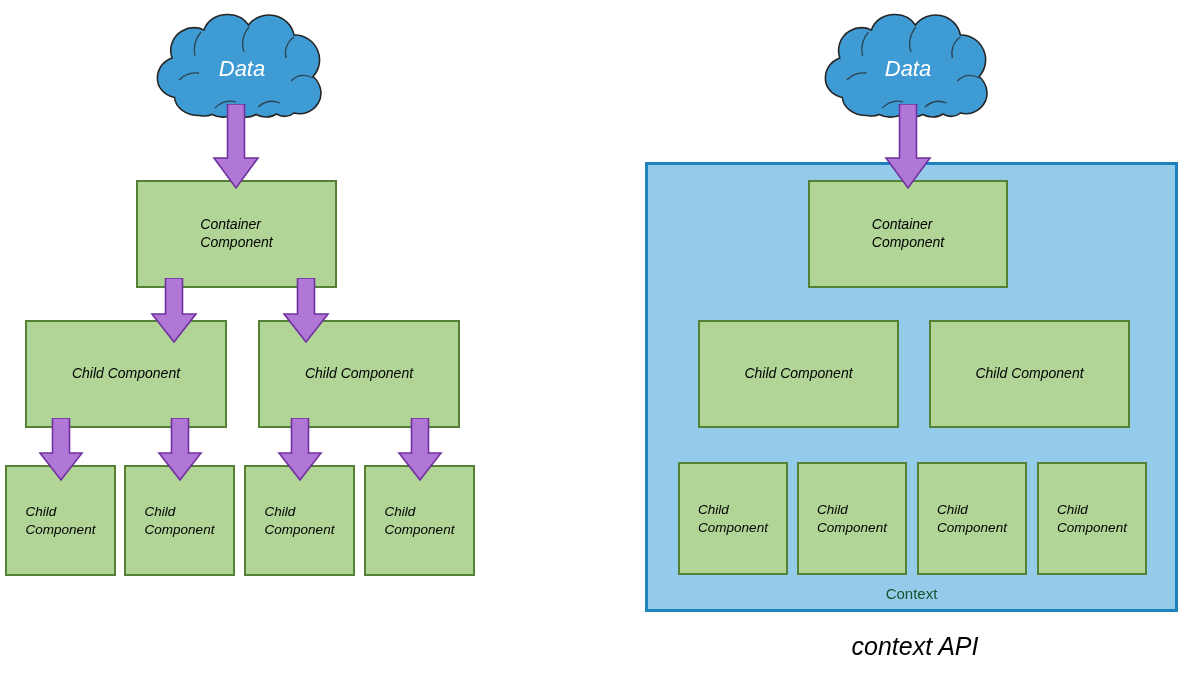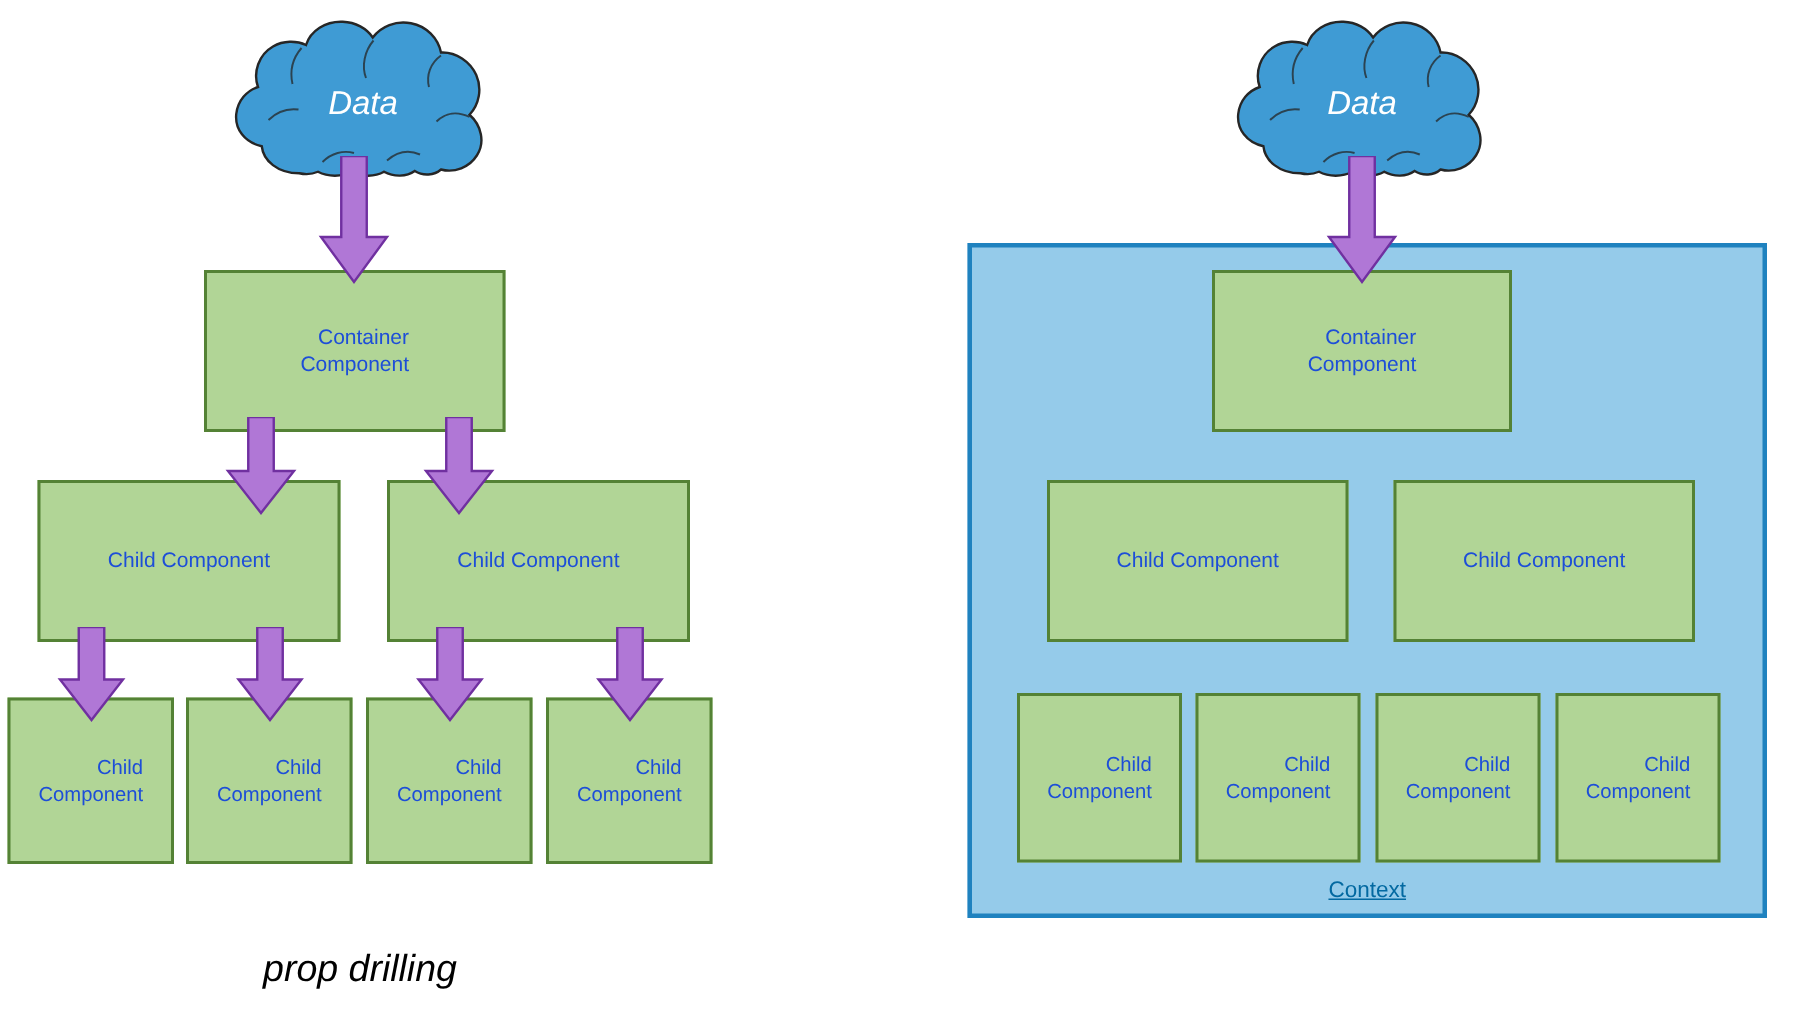--- a/index.html
+++ b/index.html
@@ -23,43 +23,43 @@
 
   
   .box {
     position: absolute;
     background: #b1d596;
     border: 2px solid #548235;
     box-sizing: border-box;
     display: flex;
     align-items: center;
     justify-content: center;
-    text-align: right;
-    color: #1d4ed8;
+    text-align: left;
+    color: #000000;
     font-size: 14px;
     line-height: 1.28;
     z-index: 3;
+    font-style: italic;
   }
   .box.small { font-size: 13.5px; }
 
   
   .context-panel {
     position: absolute;
     background: #95cbea;
     border: 3px solid #1f82bf;
     box-sizing: border-box;
     z-index: 1;
   }
   .context-label {
     position: absolute;
-    color: #0369a1;
+    color: #14532d;
     font-size: 15px;
     text-align: center;
     z-index: 4;
-    text-decoration: underline;
   }
 
   
   .cloud { position: absolute; z-index: 5; }
   .cloud-text {
     position: absolute;
     color: #ffffff;
     font-size: 22px;
     text-align: center;
     z-index: 7;
@@ -196,21 +196,20 @@
       <span>Component</span>
     </span>
   </div>
   <div class="box small" style="left:364px; top:465px; width:111px; height:111px;">
     <span>
       <span>Child</span><br>
       <span>Component</span>
     </span>
   </div>
 
-  <div class="caption" style="left:100px; top:632px; width:280px;">prop drilling</div>
 
   <div class="cloud" style="left:823px; top:12px; width:168px; height:106px;">
     <svg width="168" height="106" viewBox="0 0 170 106" preserveAspectRatio="none">
       <use href="#cloud-shape" fill="#3f9bd4" stroke="#262626" stroke-width="1.6"></use>
       <path d="M24,68 C30,62 36,60 44,61" fill="none" stroke="#262626" stroke-width="1.3" opacity="0.75"></path>
       <path d="M46,20 C40,27 38,35 40,44" fill="none" stroke="#262626" stroke-width="1.3" opacity="0.75"></path>
       <path d="M94,15 C88,22 86,32 89,40" fill="none" stroke="#262626" stroke-width="1.3" opacity="0.75"></path>
       <path d="M139,25 C132,30 129,38 131,46" fill="none" stroke="#262626" stroke-width="1.3" opacity="0.75"></path>
       <path d="M158,66 C150,62 142,63 136,69" fill="none" stroke="#262626" stroke-width="1.3" opacity="0.75"></path>
       <path d="M60,96 C66,90 74,88 81,90" fill="none" stroke="#262626" stroke-width="1.3" opacity="0.75"></path>
@@ -261,14 +260,15 @@
   </div>
   <div class="box small" style="left:1037px; top:462px; width:110px; height:113px;">
     <span>
       <span>Child</span><br>
       <span>Component</span>
     </span>
   </div>
 
   <div class="context-label" style="left:645px; top:585px; width:533px;">Context</div>
 
+  <div class="caption" style="left:775px; top:632px; width:280px;">context API</div>
 
 </div>
 
 </body></html>

